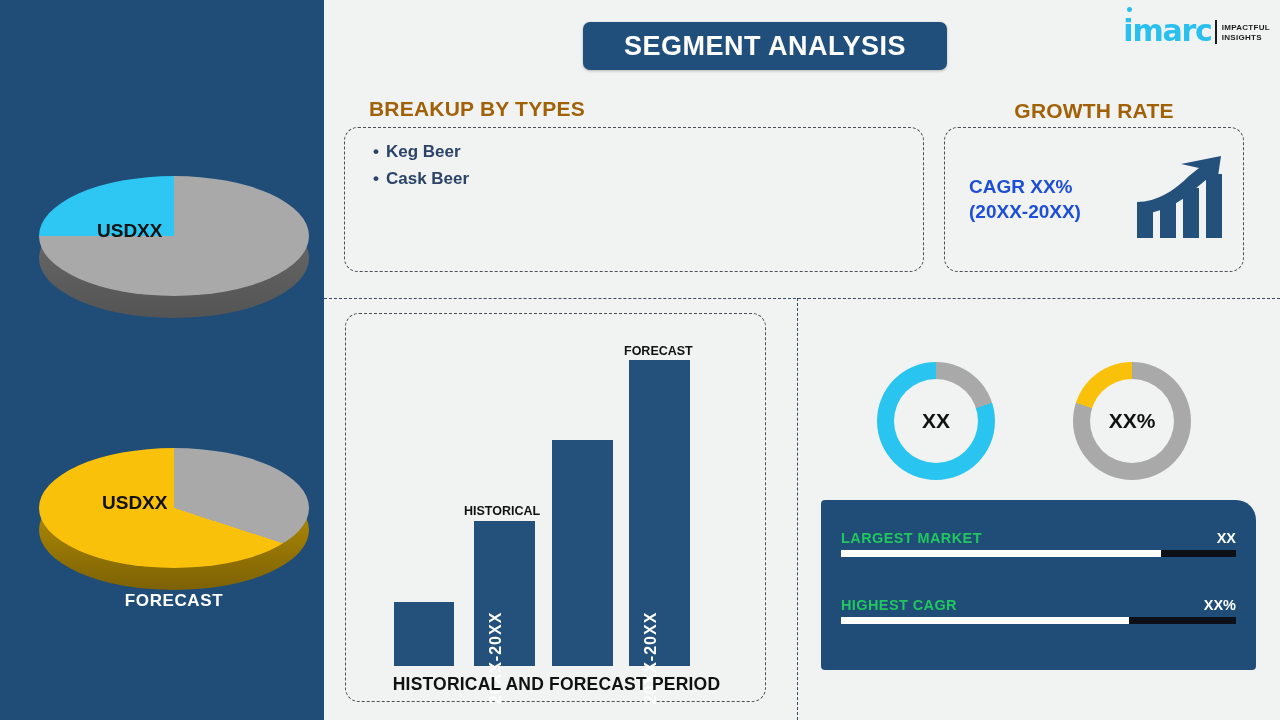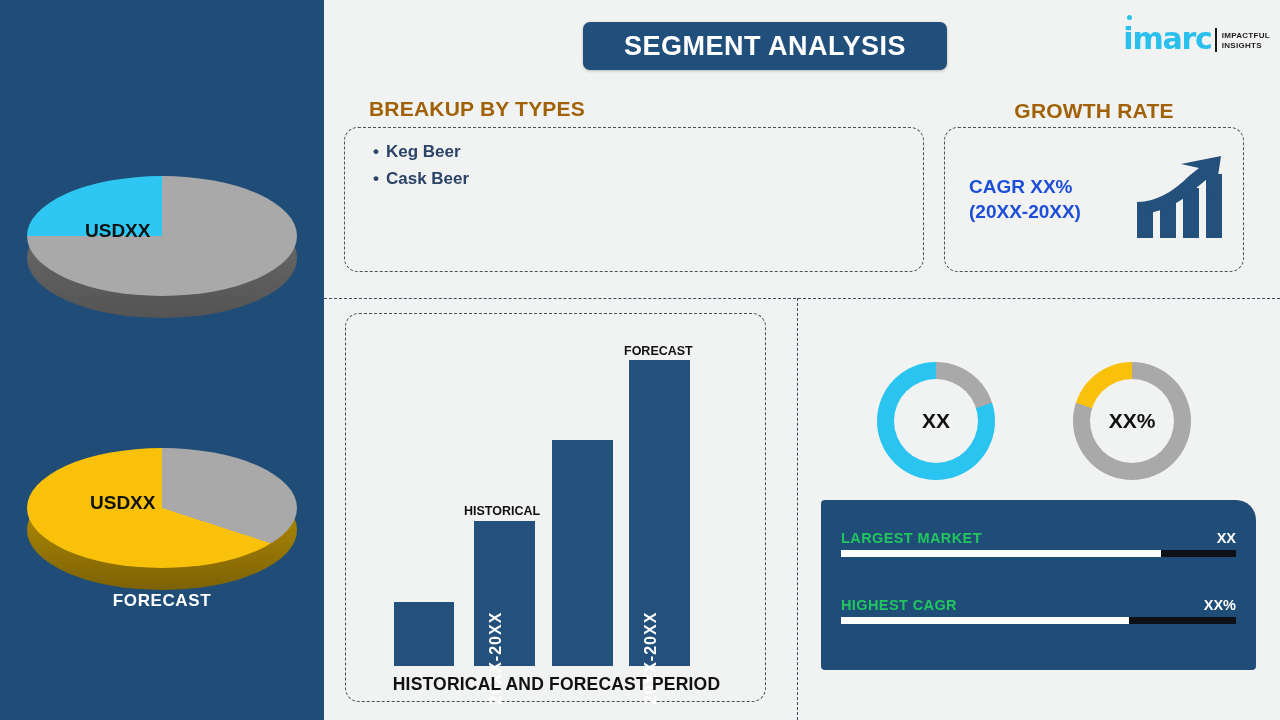--- a/index.html
+++ b/index.html
@@ -13,21 +13,21 @@
   
   #sidebar {
     position:absolute; left:0; top:0; width:324px; height:720px;
     background:#1f4d78;
   }
   #sidebar-title {
     position:absolute; left:0; top:100px; width:324px;
     text-align:center; color:#ffffff;
     font-size:24px; font-weight:bold; letter-spacing:.4px;
   }
-  .pie-wrap { position:absolute; left:0; width:324px; text-align:center; }
+  .pie-wrap { position:absolute; left:12px; width:324px; text-align:center; }
   .pie-caption {
     color:#ffffff; font-size:17px; font-weight:bold; letter-spacing:.6px;
     margin-top:8px;
   }
   .pie-3d { position:relative; width:270px; height:135px; margin:0 auto; }
   .pie-3d .side {
     position:absolute; left:0; top:22px; width:270px; height:120px;
     border-radius:50%/50%;
   }
   .pie-3d .top {
@@ -44,21 +44,21 @@
 
   #title-pill {
     position:absolute; left:259px; top:22px; width:364px; height:48px;
     background:#214f7b; border-radius:7px;
     display:flex; align-items:center; justify-content:center;
     box-shadow:0 1px 3px rgba(0,0,0,.25);
   }
   #title-pill span { color:#fff; font-size:27px; font-weight:bold; letter-spacing:.5px; }
 
   
-  #logo { position:absolute; right:10px; top:24px; display:flex; align-items:flex-end; }
+  #logo { position:absolute; right:10px; top:16px; display:flex; align-items:flex-end; }
   #logo-word {
     position:relative; color:#29c0ee; font-size:30px; font-weight:bold;
     letter-spacing:-1.2px; line-height:1; font-family:"DejaVu Sans", sans-serif;
   }
   #logo-dot {
     position:absolute; left:4px; top:-9px; width:5px; height:5px;
     border-radius:50%; background:#29c0ee;
   }
   #logo-bar { width:2px; height:24px; background:#1b1b1b; margin:0 5px 2px 3px; }
   #logo-tag { color:#1b1b1b; font-size:8px; font-weight:bold; line-height:1.25; letter-spacing:.3px; padding-bottom:3px; }

